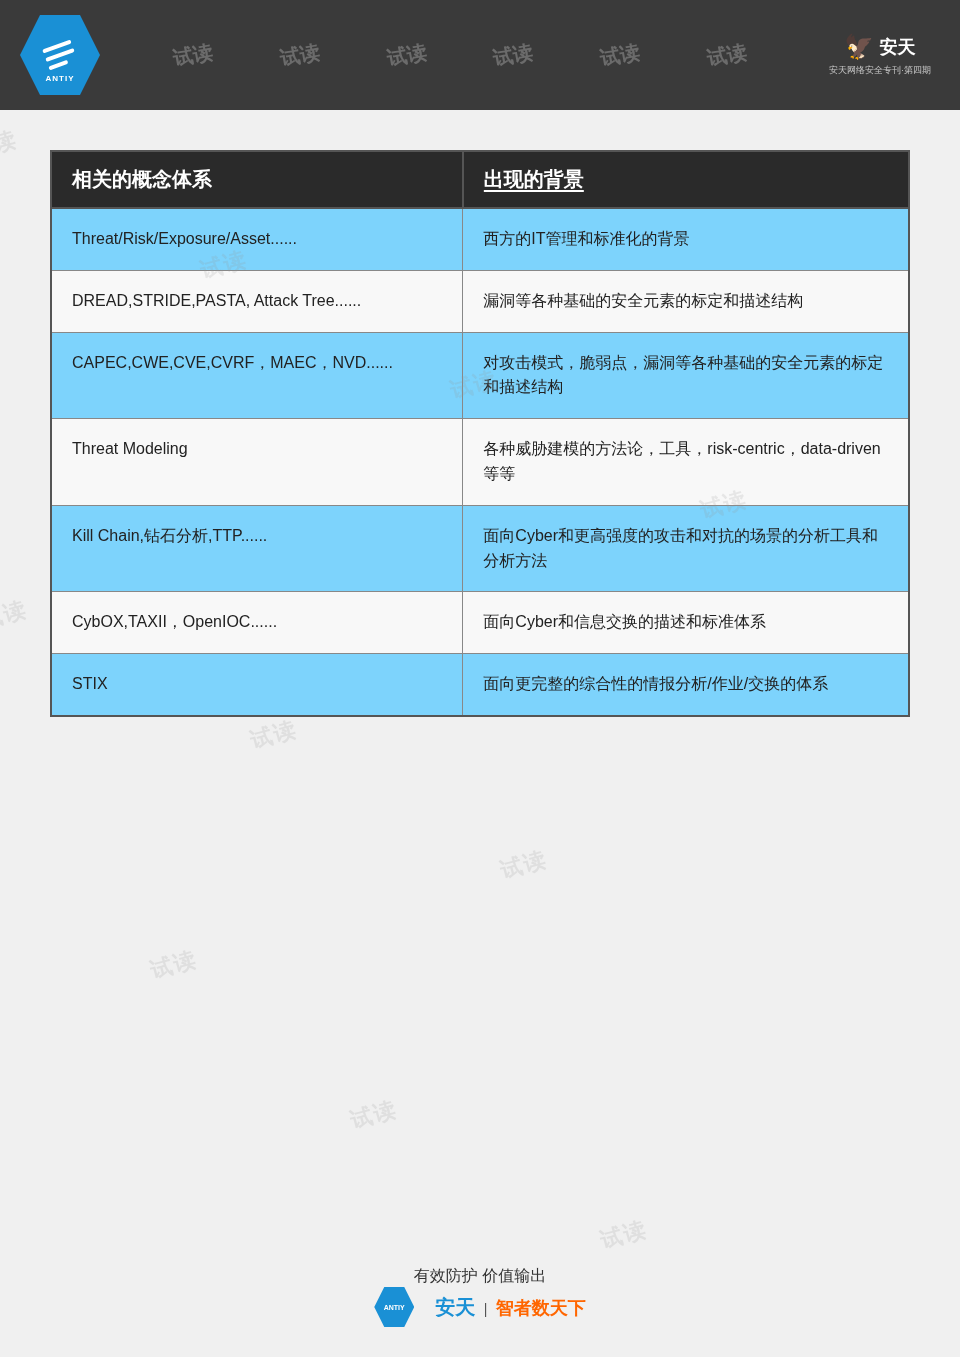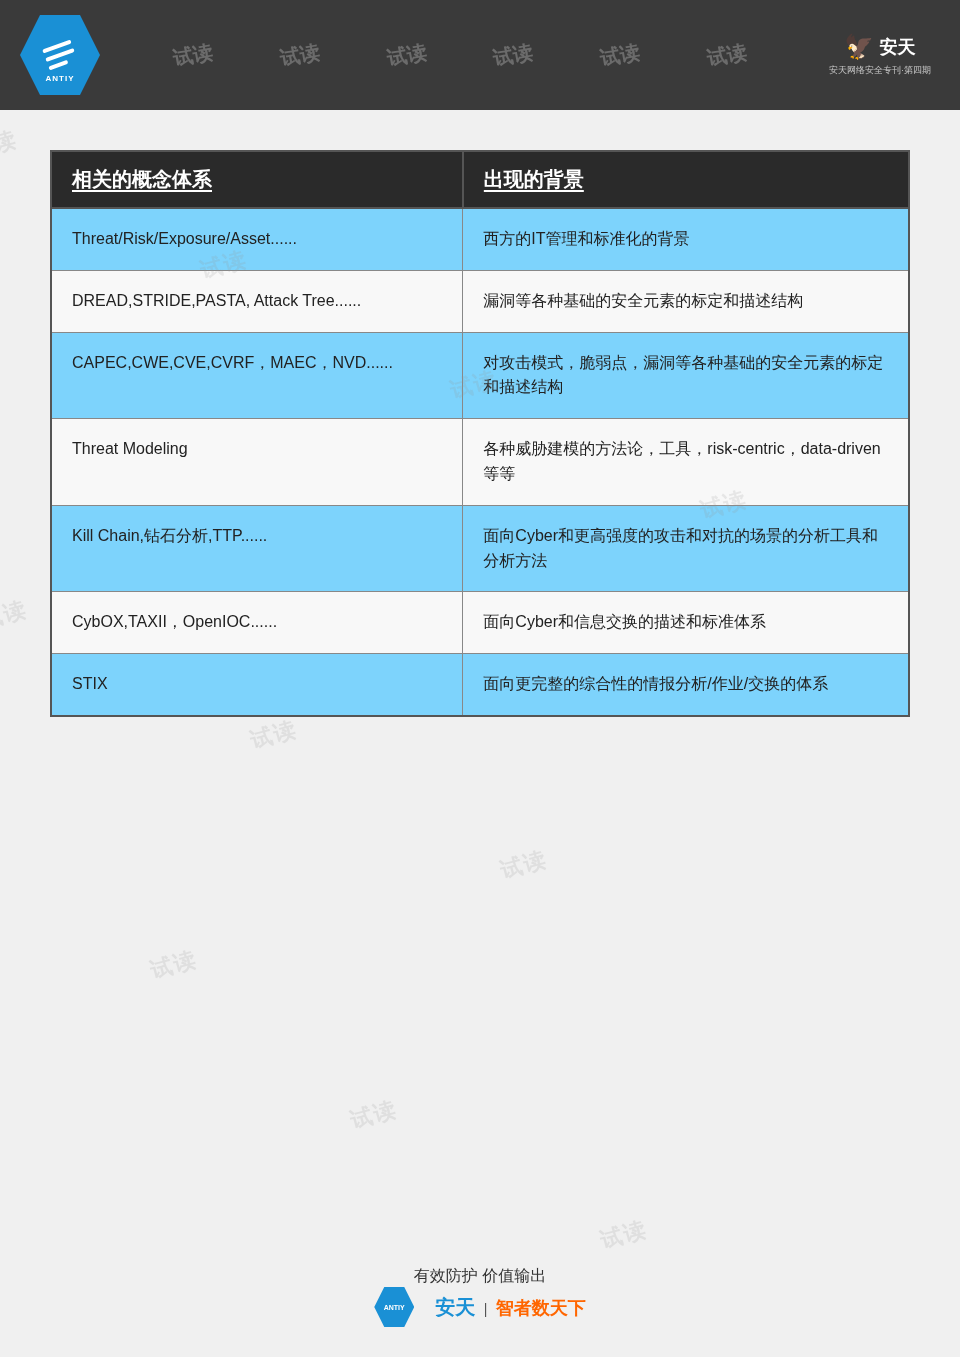--- a/index.html
+++ b/index.html
@@ -131,21 +131,20 @@
       background: #2a2a2a;
       color: #ffffff;
       padding: 14px 20px;
       font-size: 20px;
       font-weight: bold;
       text-align: left;
       border: 2px solid #555;
     }
     .data-table th.col-left {
       width: 48%;
-      text-decoration: underline;
       text-underline-offset: 4px;
     }
     .data-table th.col-right {
       width: 52%;
       text-decoration: underline;
       text-underline-offset: 4px;
     }
     .data-table td {
       padding: 18px 20px;
       font-size: 16px;

